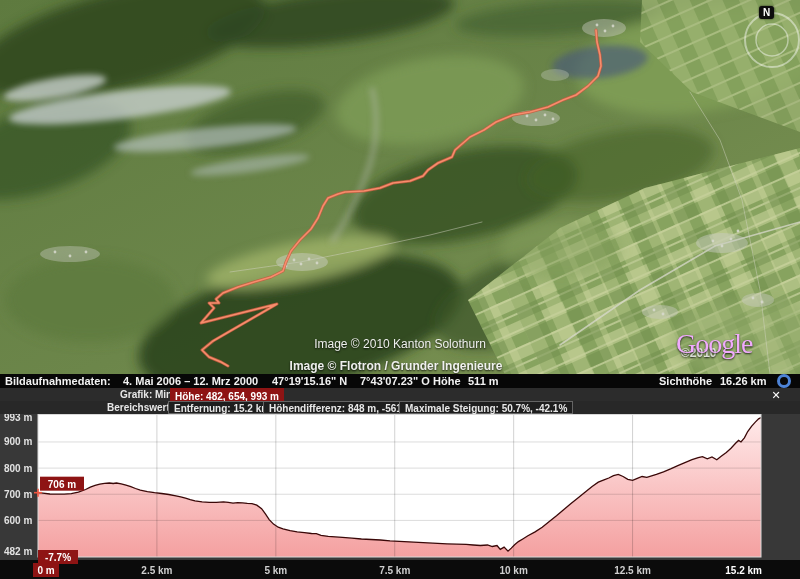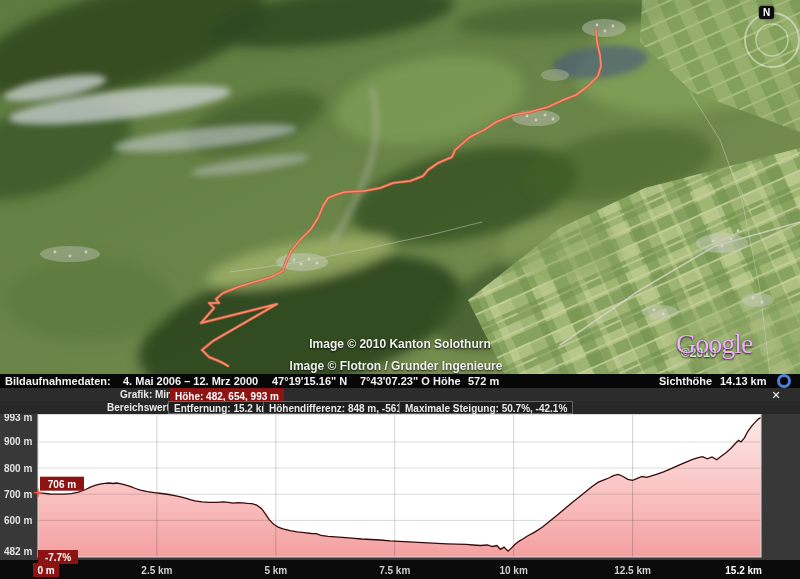--- a/index.html
+++ b/index.html
@@ -3,21 +3,21 @@
 <meta charset="utf-8">
 <style>
   html,body{margin:0;padding:0;background:#000;}
   #stage{position:relative;width:800px;height:579px;overflow:hidden;
          font-family:"Liberation Sans","DejaVu Sans",sans-serif;background:#000;}
   
   #map{position:absolute;left:0;top:0;width:800px;height:374px;cursor:grab;}
   #map svg{display:block;}
   .map-text{position:absolute;color:rgba(255,255,255,.92);
             text-shadow:0 1px 2px rgba(0,0,0,.85);white-space:nowrap;}
-  #copyright1{left:0;right:0;top:337px;text-align:center;font-size:12px;font-weight:bold;}
+  #copyright1{left:0;right:0;top:337px;text-align:center;font-size:12px;font-weight:normal;}
   #copyright2{left:0;right:8px;top:359px;text-align:center;font-size:12px;font-weight:bold;}
   #gcopy{left:681px;top:346px;font-size:12px;font-weight:bold;color:rgba(255,255,255,.8);text-align:center;}
   #glogo{left:676px;top:328px;font-family:"Liberation Serif","DejaVu Serif",serif;
          font-size:28px;color:#f0abfc;letter-spacing:-1px;}
   #north-badge{position:absolute;left:759px;top:6px;background:#0d0d0d;color:#fff;
          font-size:10px;font-weight:bold;padding:1px 4px;border-radius:3px;
          box-shadow:0 0 2px rgba(0,0,0,.8);}
   
   #statusbar{position:absolute;left:0;top:374px;width:800px;height:18px;
              background:rgba(8,8,8,.82);color:#f2f2f2;font-size:11px;font-weight:bold;}
@@ -166,23 +166,23 @@
     <div id="glogo" class="map-text">Google</div>
     <div id="north-badge">N</div>
   </div>
 
   <div id="statusbar">
     <span style="left:5px">Bildaufnahmedaten:</span>
     <span style="left:123px">4. Mai 2006 – 12. Mrz 2000</span>
     <span style="left:272px">47°19'15.16" N</span>
     <span style="left:360px">7°43'07.23" O</span>
     <span style="left:433px">Höhe</span>
-    <span style="left:468px">572 m</span>
+    <span style="left:468px">511 m</span>
     <span style="left:659px">Sichthöhe</span>
-    <span style="left:720px">14.13 km</span>
+    <span style="left:720px">16.26 km</span>
     <span id="sb-ring"></span>
   </div>
 
   <div id="hdrA" class="hdr">
     <span style="left:120px">Grafik: Min., Durchschnitt, Max.</span>
     <span id="height-stats" style="left:170px">Höhe: 482, 654, 993 m</span>
   </div>
   <div id="hdrB" class="hdr">
     <span style="left:107px">Bereichswerte:</span>
     <span class="statbox" style="left:168px">Entfernung: 15.2 km</span>

